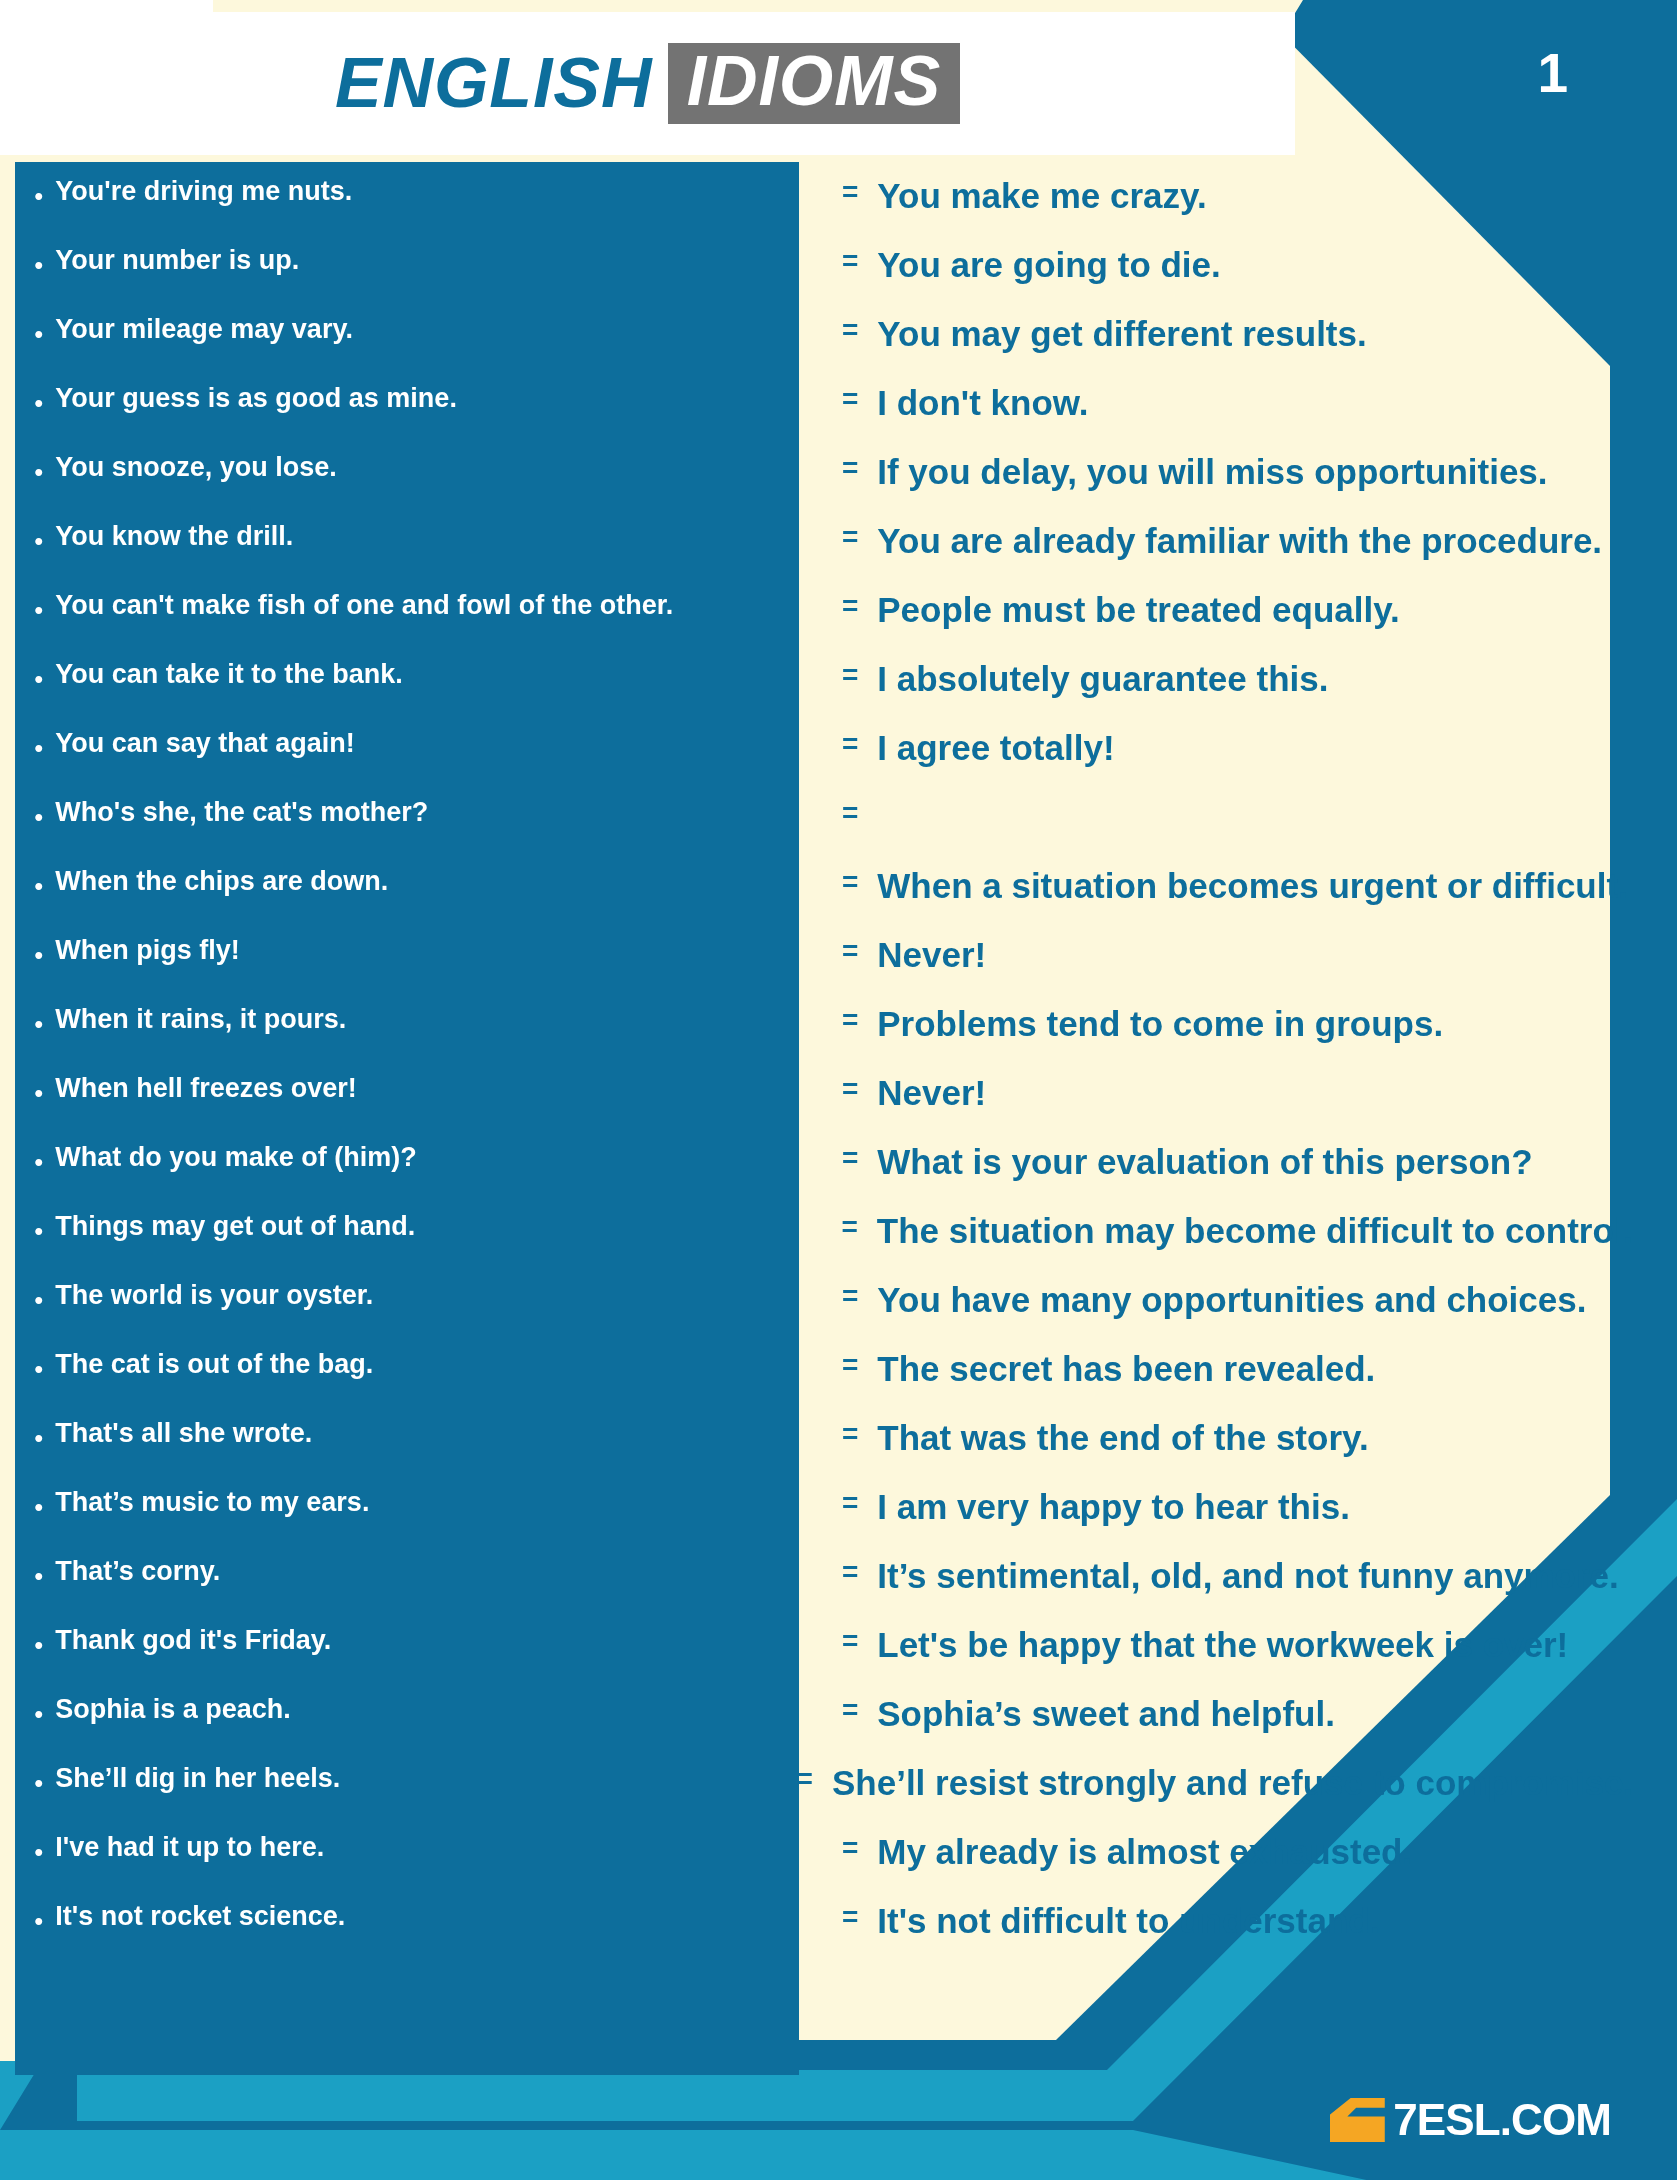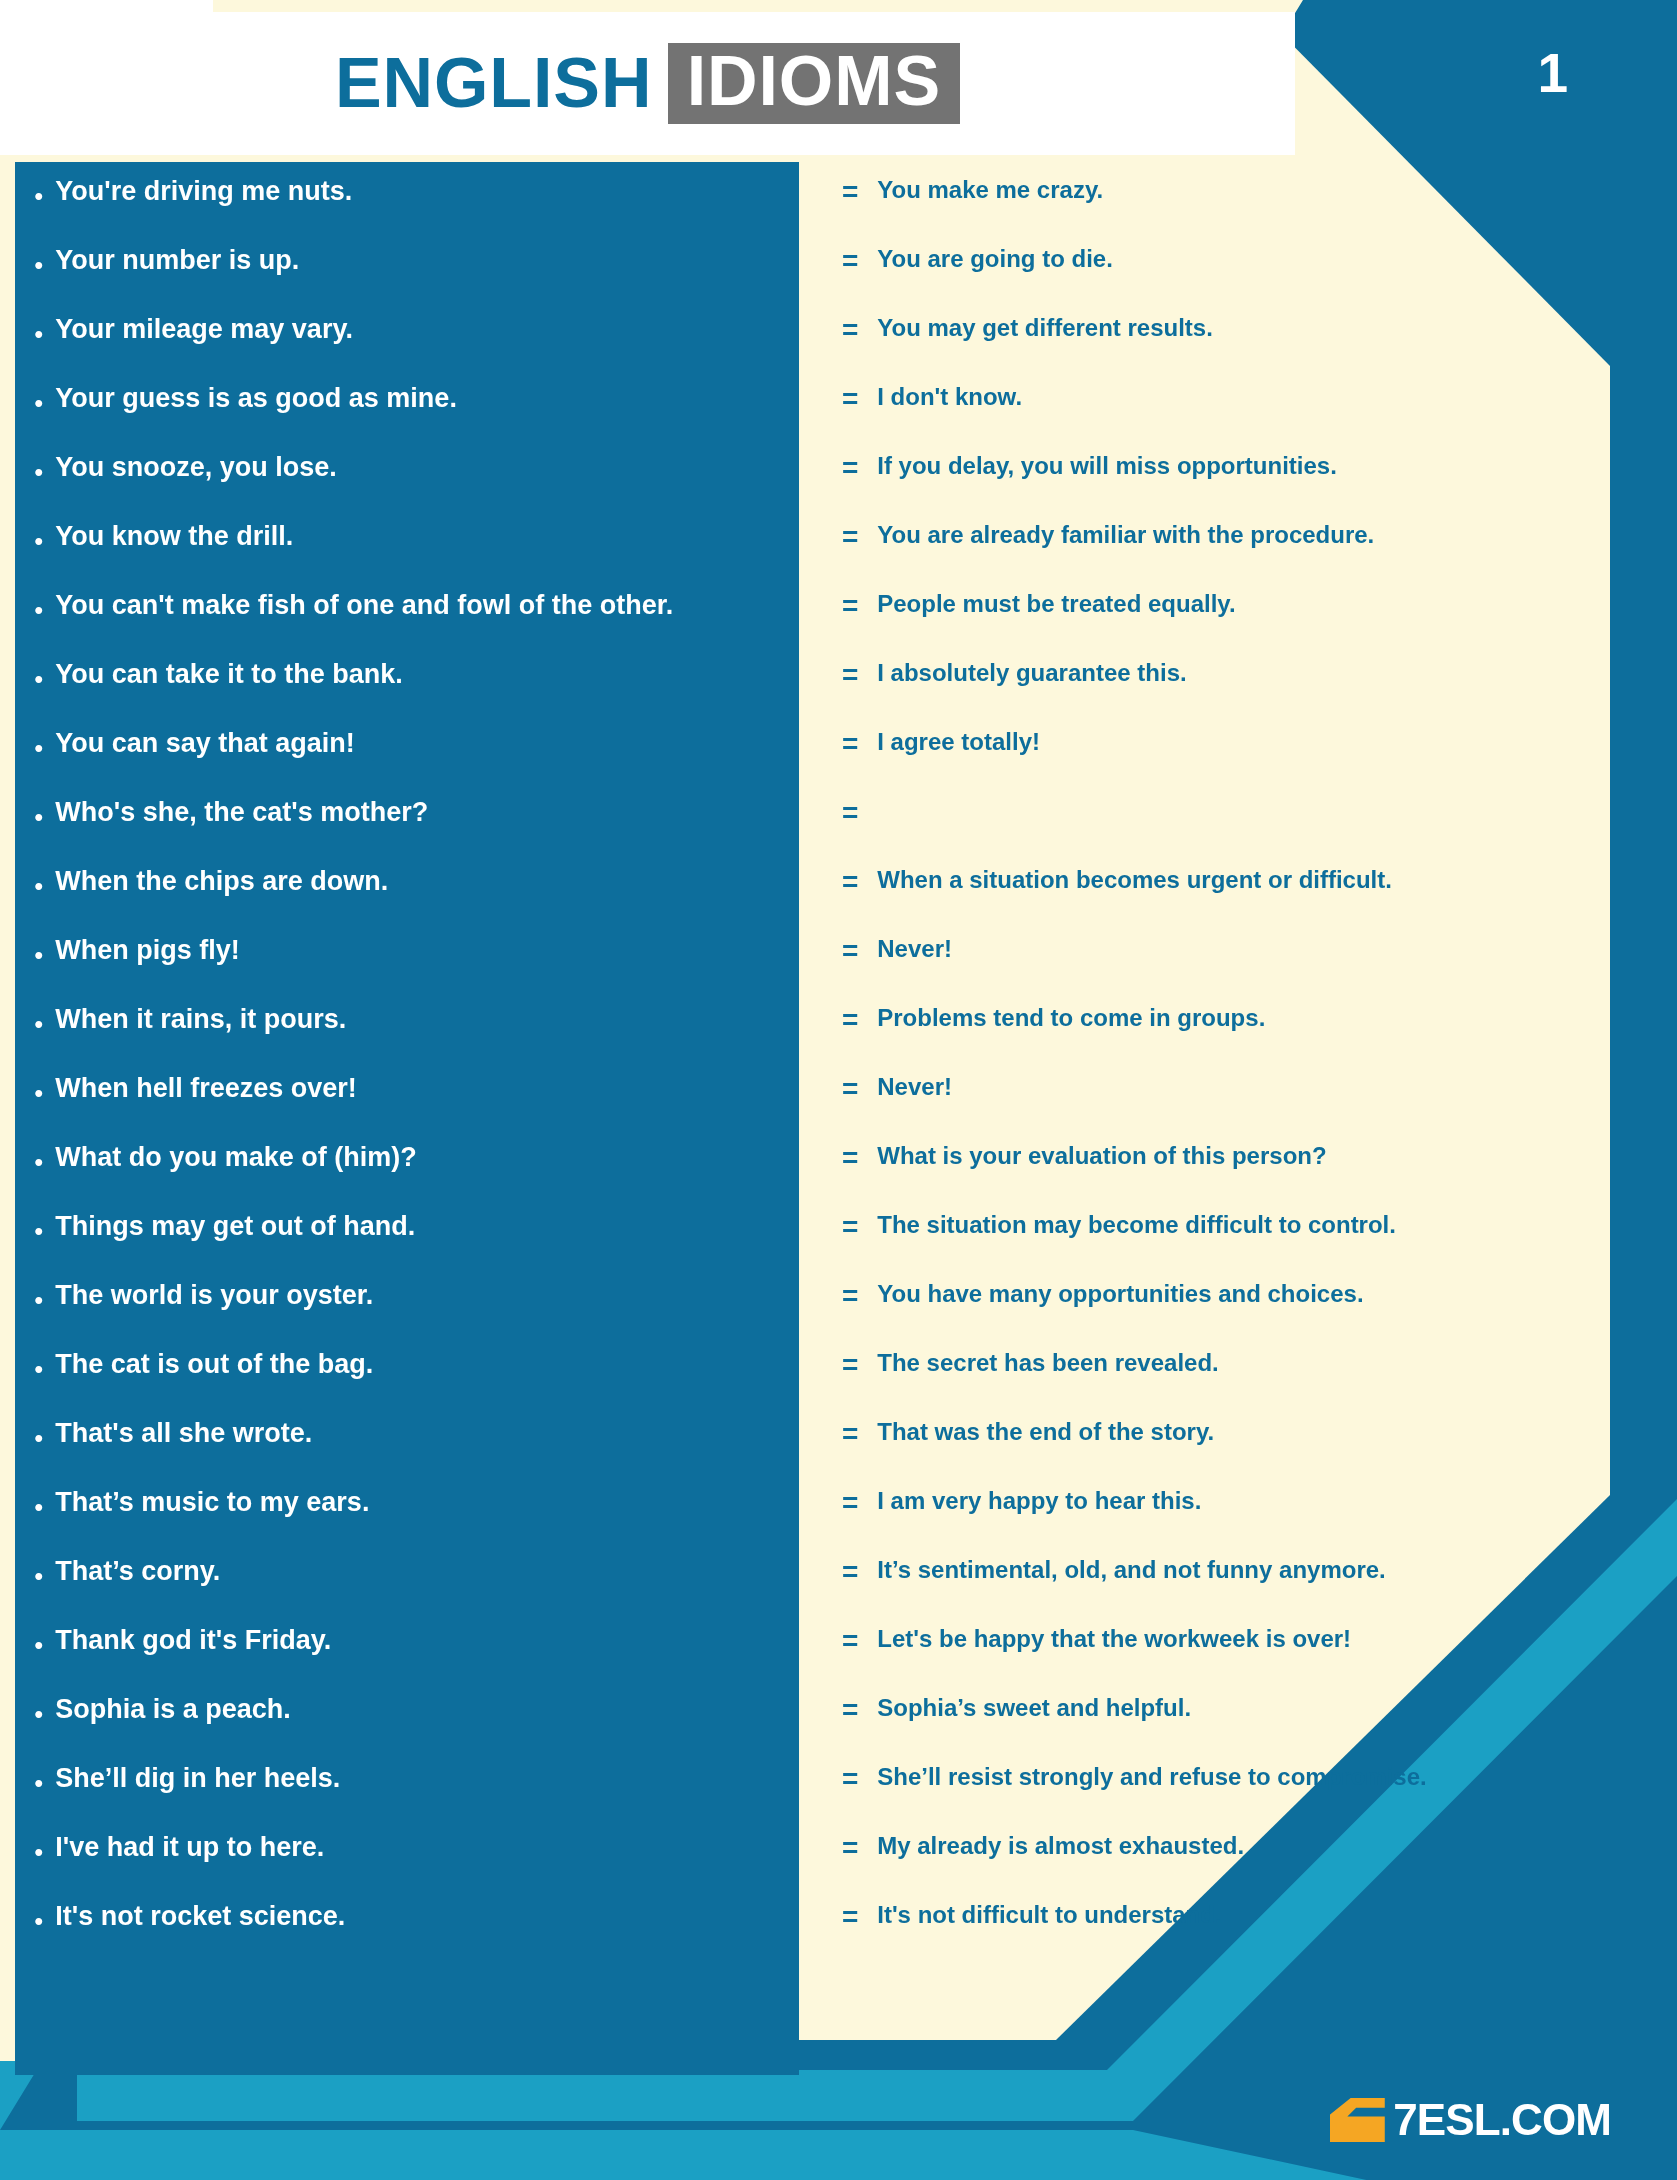--- a/index.html
+++ b/index.html
@@ -63,20 +63,21 @@
   .header {
     position: absolute;
     left: 0;
     top: 12px;
     width: 1295px;
     height: 143px;
     background: #ffffff;
     display: flex;
     align-items: center;
     justify-content: center;
+    font-style: italic;
   }
   .title {
     font-size: 70px;
     font-weight: bold;
     letter-spacing: 0.9px;
     color: #0d6e9c;
     white-space: nowrap;
     display: flex;
     align-items: center;
     gap: 15.3px;
@@ -181,21 +182,21 @@
   }
   .equals {
     color: #0d6e9c;
     font-size: 28px;
     font-weight: bold;
     margin: 0 19px 0 17px;
     flex: 0 0 auto;
   }
   .meaning-text {
     color: #0d6e9c;
-    font-size: 24px;
+    font-size: 35px;
     font-weight: bold;
     line-height: 1.15;
     white-space: nowrap;
   }
 
   
   .logo {
     position: absolute;
     right: 66px;
     bottom: 36px;

